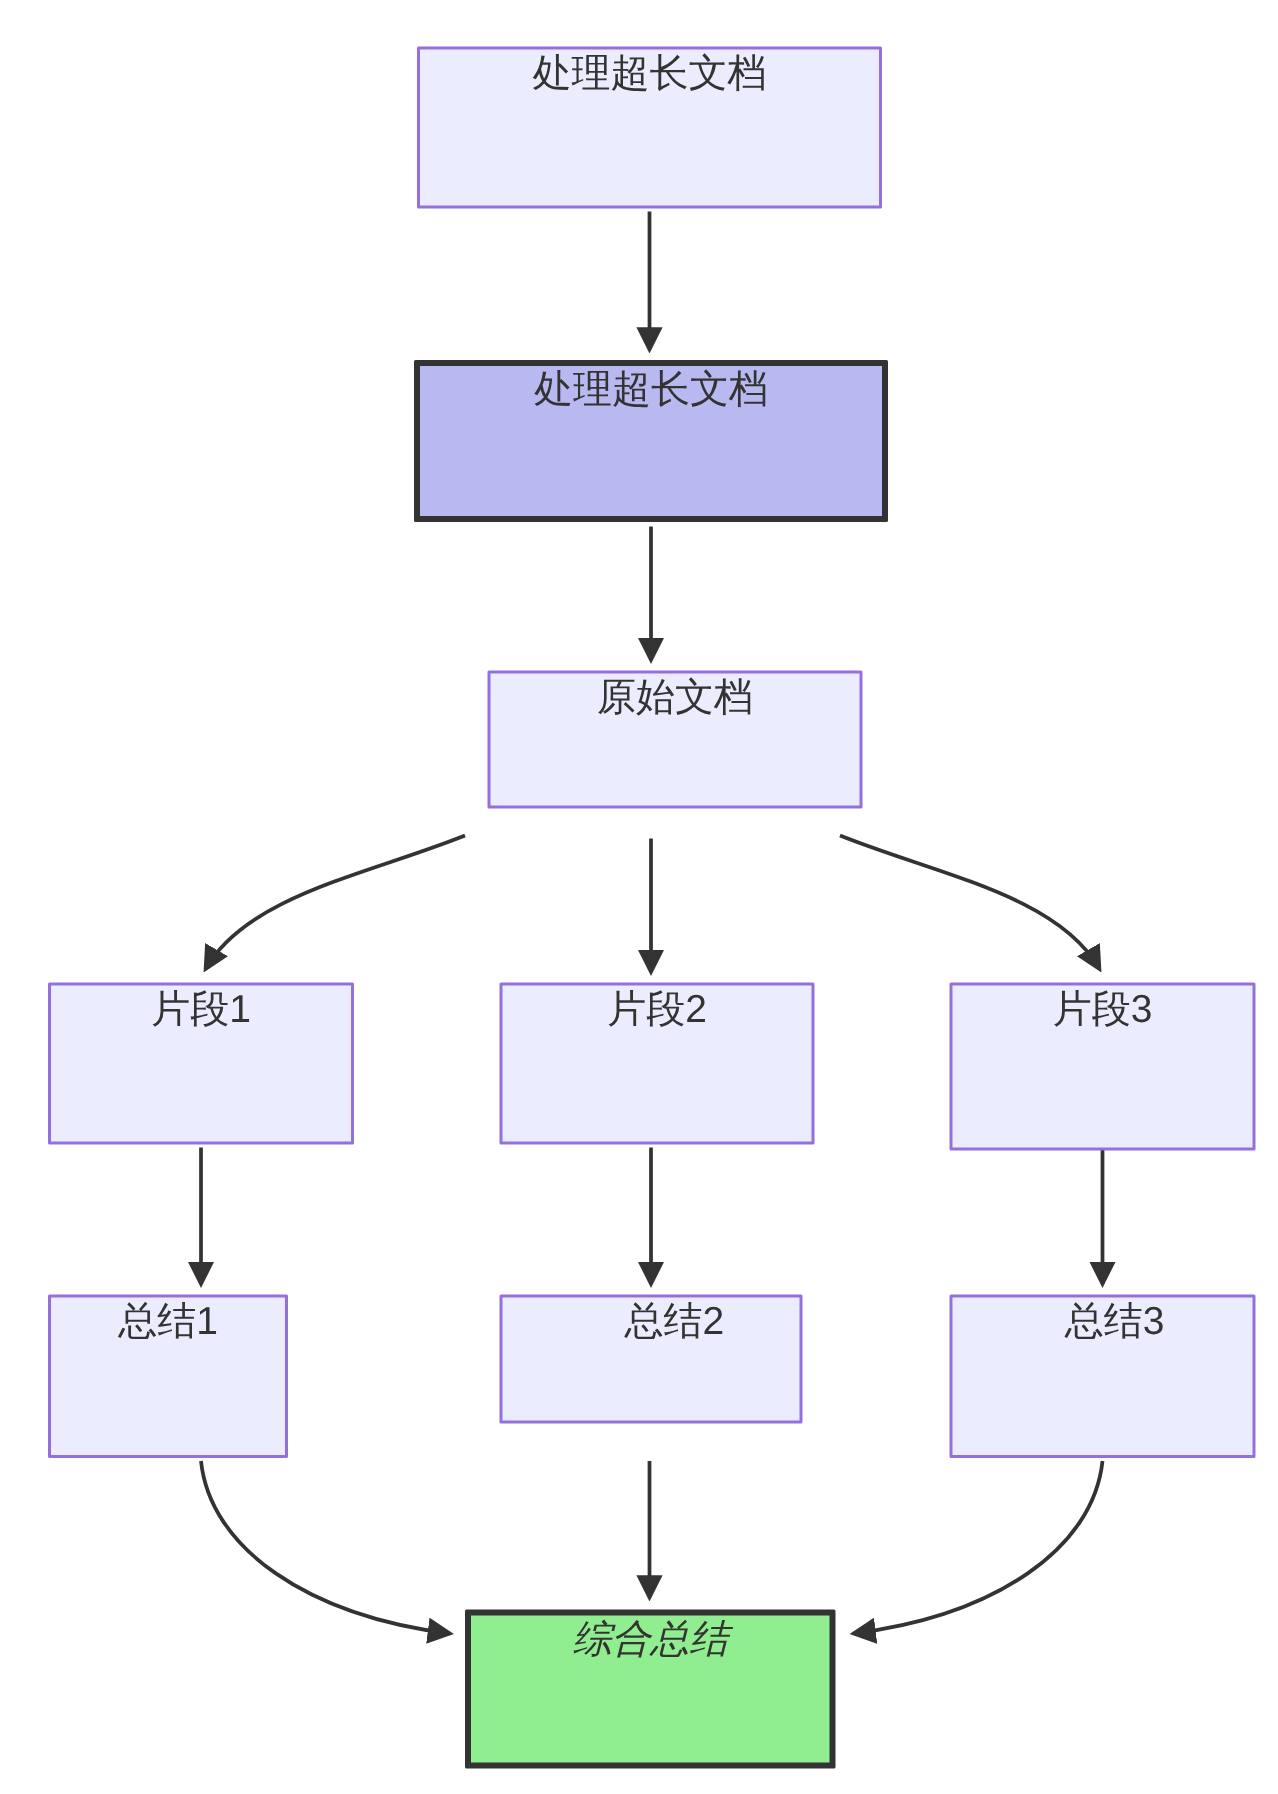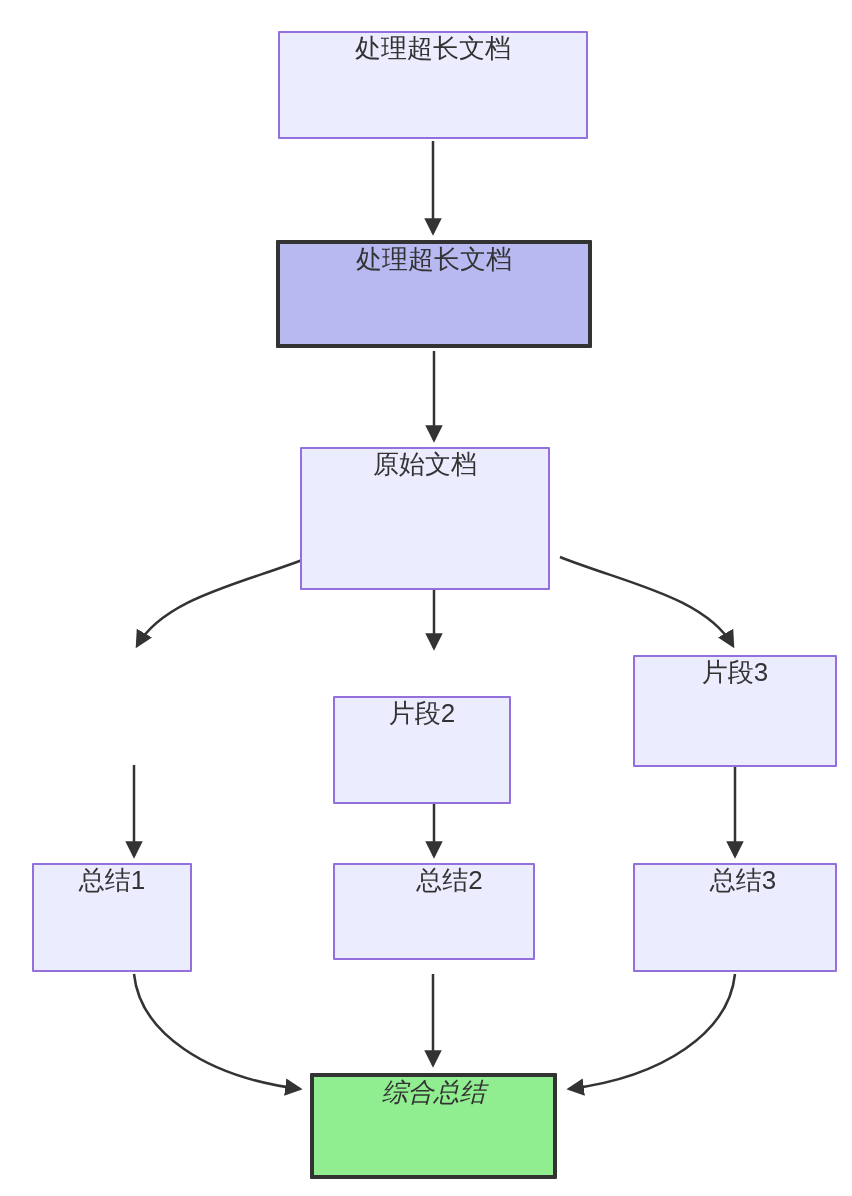--- a/index.html
+++ b/index.html
@@ -79,38 +79,41 @@
   </svg>
 
   <div class="node default" style="left:278px; top:31px; width:310px; height:108px;">
     <span class="label">处理超长文档</span>
   </div>
 
   <div class="node emphasis" style="left:276px; top:240px; width:316px; height:108px;">
     <span class="label">处理超长文档</span>
   </div>
 
-  <div class="node default" style="left:300px; top:447px; width:250px; height:143px;">
+  <div class="node default" style="left:325px; top:447px; width:250px; height:92px;">
     <span class="label">原始文档</span>
   </div>
 
+  <div class="node default" style="left:32px; top:655px; width:204px; height:108px;">
+    <span class="label">片段1</span>
+  </div>
 
-  <div class="node default" style="left:333px; top:655px; width:178px; height:108px;margin-top:41px;">
+  <div class="node default" style="left:333px; top:655px; width:210px; height:108px;">
     <span class="label">片段2</span>
   </div>
 
   <div class="node default" style="left:633px; top:655px; width:204px; height:112px;">
     <span class="label">片段3</span>
   </div>
 
   <div class="node default" style="left:32px; top:863px; width:160px; height:109px;">
     <span class="label">总结1</span>
   </div>
 
-  <div class="node default" style="left:333px; top:863px; width:202px; height:97px;padding-left:31px;">
+  <div class="node default" style="left:333px; top:863px; width:202px; height:86px;padding-left:31px;">
     <span class="label">总结2</span>
   </div>
 
   <div class="node default" style="left:633px; top:863px; width:204px; height:109px;padding-left:16px;">
     <span class="label">总结3</span>
   </div>
 
   <div class="node success" style="left:310px; top:1073px; width:247px; height:106px;">
     <span class="label">综合总结</span>
   </div>

